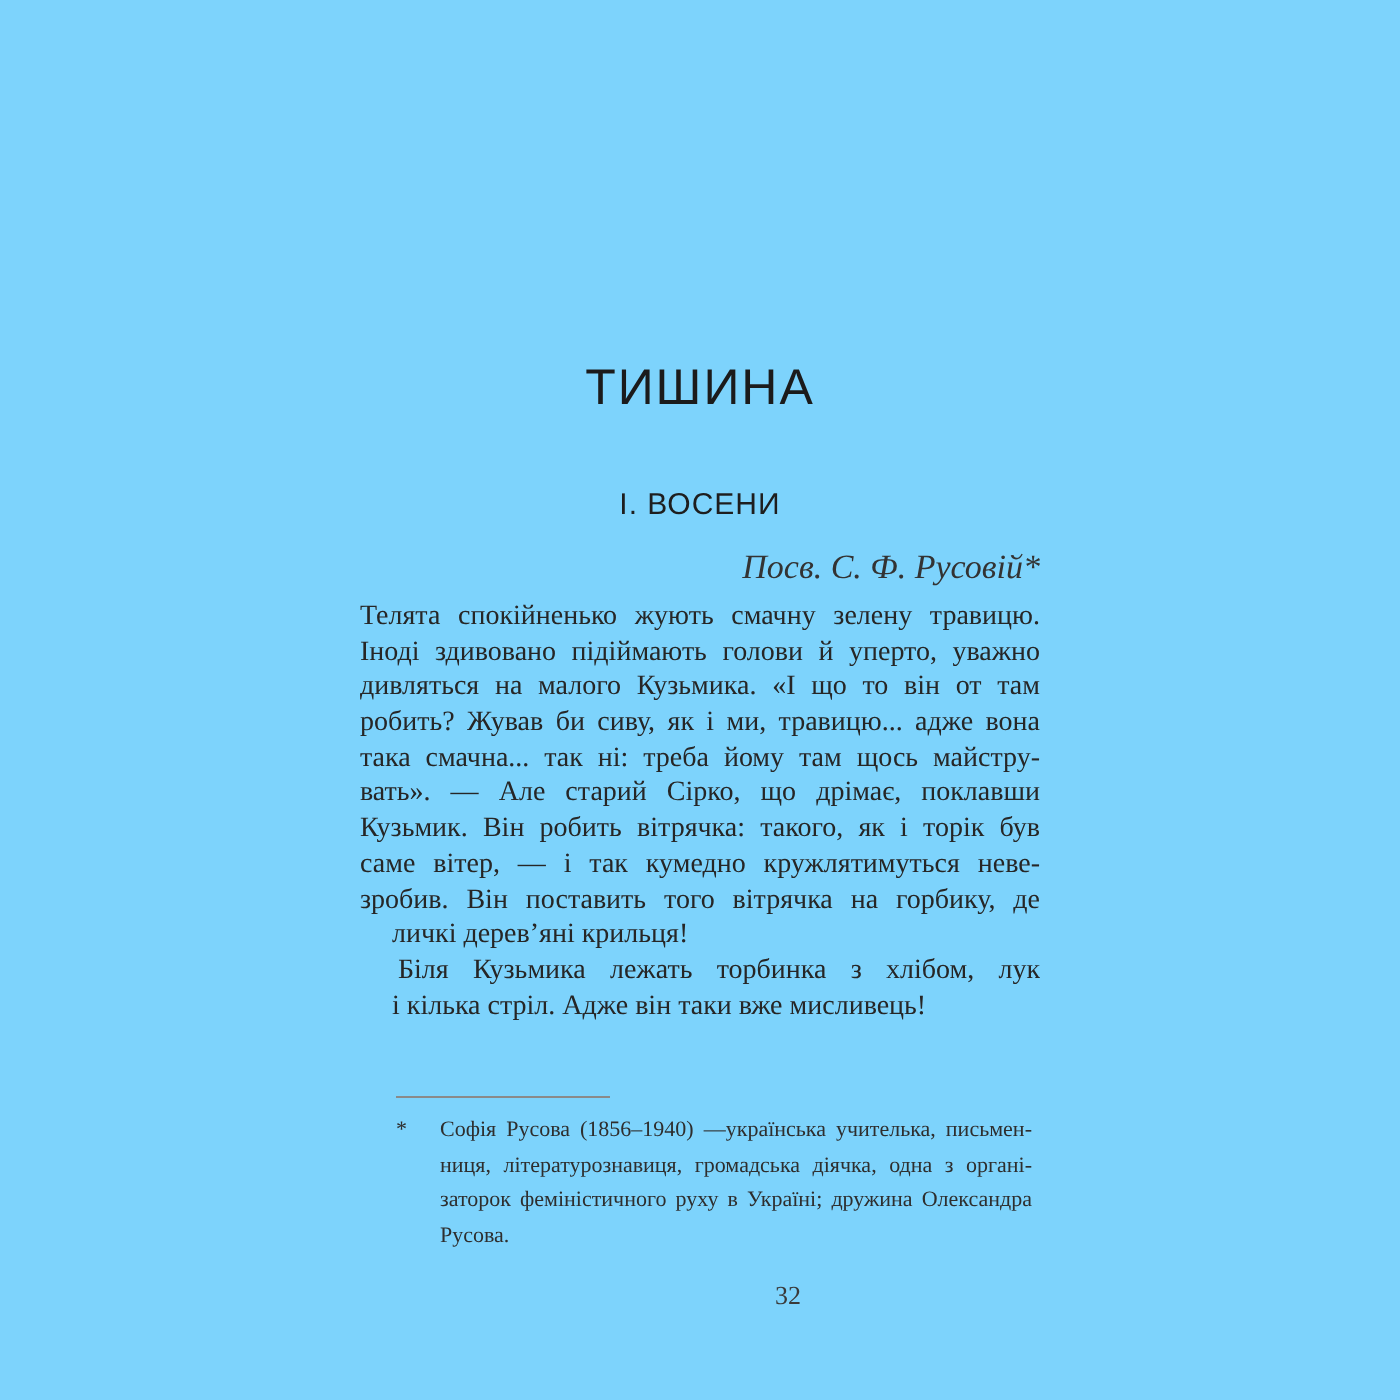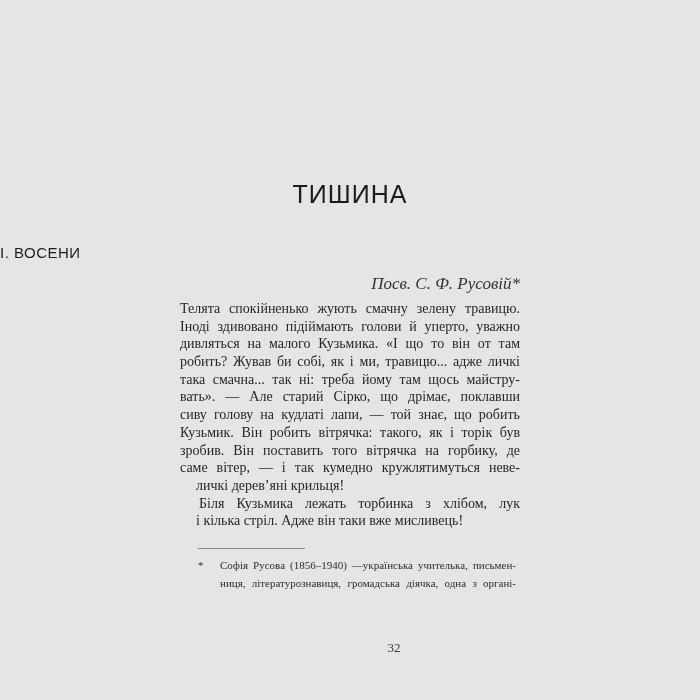--- a/index.html
+++ b/index.html
@@ -1,40 +1,41 @@
 <!DOCTYPE html>
 <html><head>
 <meta charset="utf-8">
 <style>
   html, body { margin: 0; padding: 0; }
   body { background: #ffffff; }
   .page {
     position: relative;
     width: 700px;
     height: 700px;
-    background: #e5e5e5;
+    background: #7dd3fc;
     overflow: hidden;
     font-family: "Liberation Serif", serif;
     color: #262626;
   }
   .chapter-title {
     position: absolute;
     top: 181px; left: 0; width: 100%;
     text-align: center;
     font-family: "Liberation Sans", sans-serif;
     font-size: 25px;
     font-weight: 500;
     letter-spacing: 1px;
     line-height: 26px;
     color: #1b1b1b;
     margin: 0;
   }
   .section-heading {
     position: absolute;
     top: 245px; left: 0; width: 100%;
+    text-align: center;
     font-family: "Liberation Sans", sans-serif;
     font-size: 15px;
     font-weight: 500;
     letter-spacing: 0.5px;
     line-height: 16px;
     color: #1e1e1e;
     margin: 0;
   }
   .dedication {
     position: absolute;
@@ -112,40 +113,41 @@
 
   <h2 class="section-heading">І. ВОСЕНИ</h2>
 
   <div class="dedication">Посв. С. Ф. Русовій*</div>
 
   <div class="body-text">
     <div class="paragraph">
       <div class="body-line">Телята спокійненько жують смачну зелену травицю.</div>
       <div class="body-line">Іноді здивовано підіймають голови й уперто, уважно</div>
       <div class="body-line">дивляться на малого Кузьмика. «І що то він от там</div>
-      <div class="body-line">робить? Жував би собі, як і ми, травицю... адже личкі</div>
+      <div class="body-line">робить? Жував би сиву, як і ми, травицю... адже вона</div>
       <div class="body-line">така смачна... так ні: треба йому там щось майстру-</div>
       <div class="body-line">вать». — Але старий Сірко, що дрімає, поклавши</div>
-      <div class="body-line">сиву голову на кудлаті лапи, — той знає, що робить</div>
       <div class="body-line">Кузьмик. Він робить вітрячка: такого, як і торік був</div>
+      <div class="body-line">саме вітер, — і так кумедно кружлятимуться неве-</div>
       <div class="body-line">зробив. Він поставить того вітрячка на горбику, де</div>
-      <div class="body-line">саме вітер, — і так кумедно кружлятимуться неве-</div>
       <div class="body-line end">личкі дерев’яні крильця!</div>
     </div>
     <div class="paragraph para-indent">
       <div class="body-line">Біля Кузьмика лежать торбинка з хлібом, лук</div>
       <div class="body-line end">і кілька стріл. Адже він таки вже мисливець!</div>
     </div>
   </div>
 
   <div class="footnote-rule"></div>
 
   <div class="footnote">
     <span class="fn-marker">*</span>
     <div class="fn-lines">
       <div class="fn-line">Софія Русова (1856–1940) —українська учителька, письмен-</div>
       <div class="fn-line">ниця, літературознавиця, громадська діячка, одна з органі-</div>
+      <div class="fn-line">заторок феміністичного руху в Україні; дружина Олександра</div>
+      <div class="fn-line end">Русова.</div>
     </div>
   </div>
 
   <div class="page-number">32</div>
 
 </div>
 
 </body></html>

